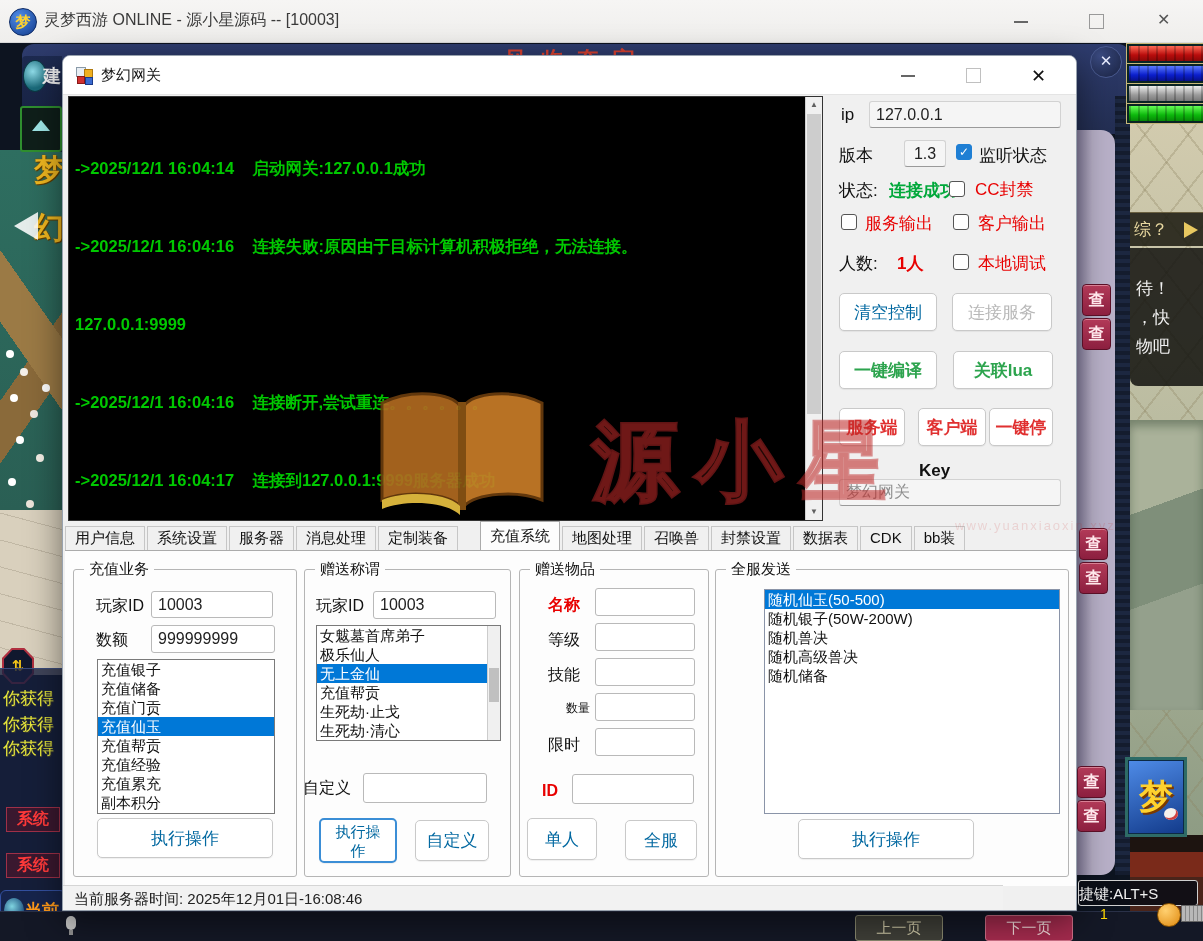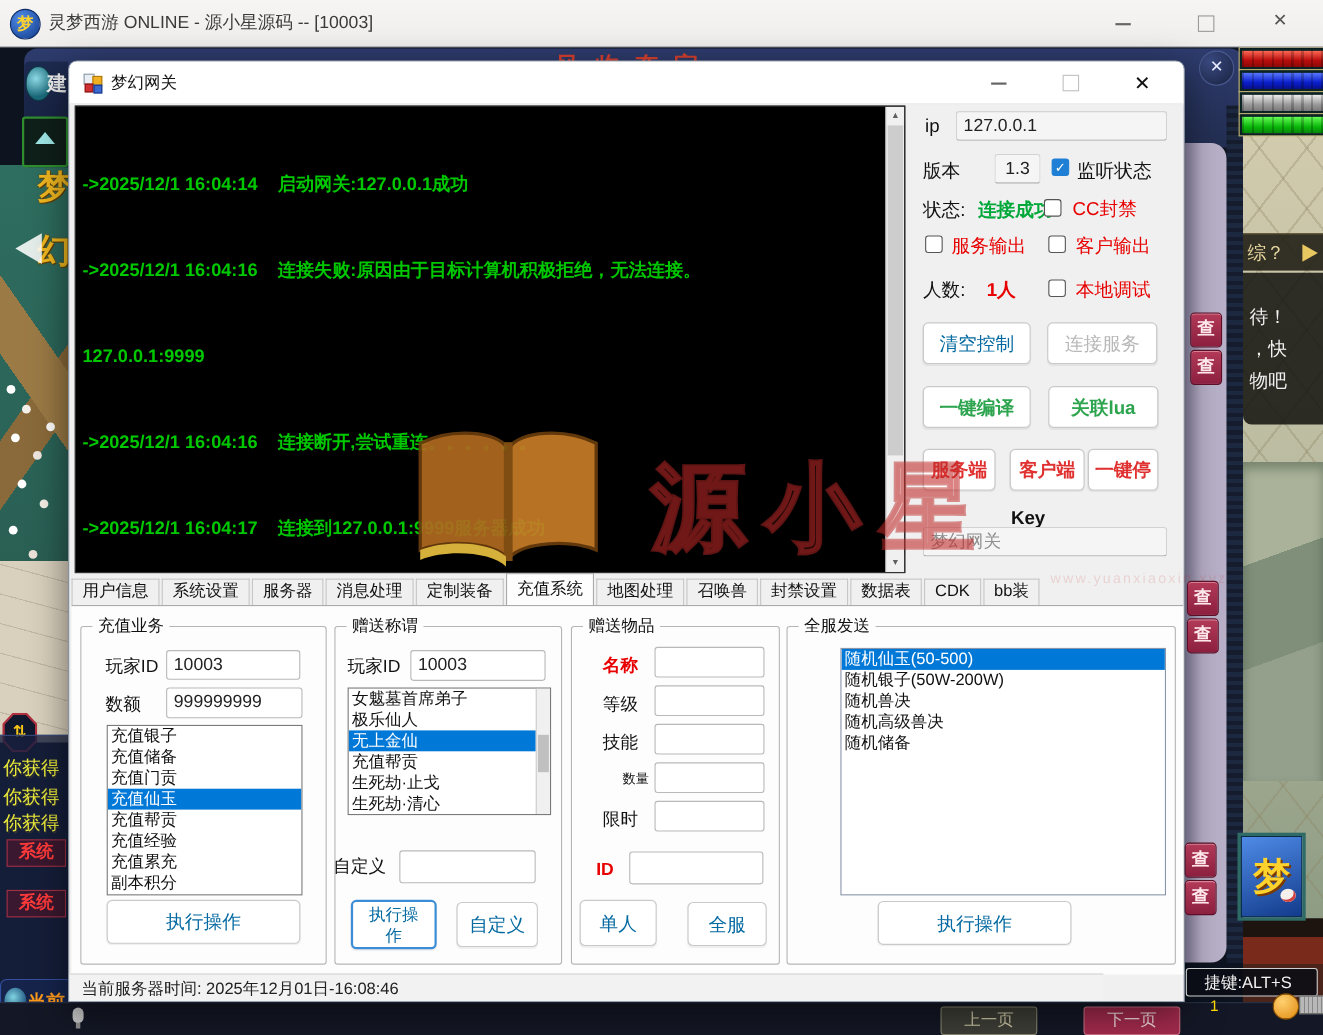--- a/index.html
+++ b/index.html
@@ -55,21 +55,21 @@
     border-right:9px solid transparent;border-bottom:11px solid #9fe8e8;}
   #hex-icon{left:2px;top:528px;width:32px;height:36px;
     clip-path:polygon(30% 0,70% 0,100% 28%,100% 72%,70% 100%,30% 100%,0 72%,0 28%);background:#b03040;}
   #hex-inner{left:2px;top:2px;width:28px;height:32px;
     clip-path:polygon(30% 0,70% 0,100% 28%,100% 72%,70% 100%,30% 100%,0 72%,0 28%);
     background:#10182e;color:#f5c518;font-size:15px;font-weight:bold;text-align:center;line-height:32px;}
   #chat-panel{left:0;top:548px;width:62px;height:243px;background:rgba(24,32,64,.8);
     border-top:1px solid #3a4a7a;}
   .chat-y{left:3px;color:#e8e83a;font-size:17px;font-weight:normal;white-space:nowrap;text-shadow:1px 1px 0 #333;}
   .sysbox{left:6px;width:52px;height:23px;background:rgba(90,20,40,.55);border:1px solid #a03048;
-    color:#ff3a3a;font-size:16px;font-weight:bold;text-align:center;line-height:22px;}
+    color:#ff3a3a;font-size:16px;font-weight:bold;text-align:center;line-height:22px;margin-top:44px;}
   #cur-btn{left:0;top:770px;width:64px;height:38px;background:#16244c;border:1px solid #3350a0;
     border-radius:6px;}
   #cur-swirl{left:3px;top:7px;width:20px;height:24px;border-radius:50%;
     background:radial-gradient(circle at 40% 35%,#7fd4e0,#1a4a7a 70%);}
   #cur-label{left:24px;top:8px;color:#ff9a1a;font-size:17px;font-weight:bold;}
   
   #scene-right{left:1130px;top:120px;width:73px;height:715px;overflow:hidden;z-index:2;background:
     repeating-linear-gradient(52deg,rgba(140,130,95,.3) 0 2px,transparent 2px 34px),
     repeating-linear-gradient(-52deg,rgba(140,130,95,.3) 0 2px,transparent 2px 34px),
     linear-gradient(#d2cbae,#b9bba0 45%,#8e9c84);}
@@ -93,21 +93,21 @@
     border-radius:0 0 0 8px;color:#f0f0f0;font-size:17px;line-height:29px;text-align:left;
     padding:26px 0 0 6px;box-sizing:border-box;z-index:3;}
   #meng-icon{left:1125px;top:757px;width:56px;height:74px;border:3px solid #2e6b66;
     background:linear-gradient(160deg,#4f8ce8,#123a8a);z-index:3;box-shadow:inset 0 0 0 1px #0c2a44;}
   #meng-icon span{display:block;text-align:center;margin-top:14px;color:#ffd22e;font-size:34px;
     font-weight:bold;text-shadow:2px 2px 0 #7a3a00;}
   #meng-dot{left:36px;top:48px;width:14px;height:12px;border-radius:50%;background:#f5f0ec;
     box-shadow:inset -2px -2px 0 #d04040;}
   #hotkey{left:1078px;top:880px;width:120px;height:26px;background:rgba(10,12,20,.88);
     border:1px solid #cfcfcf;border-radius:3px;color:#f2f2f2;font-size:15px;line-height:25px;
-    padding-left:16px;box-sizing:border-box;z-index:7;}
+    padding-left:0;box-sizing:border-box;z-index:7;}
   #badge1{left:1100px;top:906px;color:#ffd700;font-size:14px;z-index:7;}
   #smiley{left:1157px;top:903px;width:22px;height:22px;border-radius:50%;z-index:7;
     background:radial-gradient(circle at 35% 30%,#ffd070,#e08a10);border:1px solid #8a5200;}
   #keyboard{left:1181px;top:905px;width:21px;height:15px;background:
     repeating-linear-gradient(90deg,#b8b8b8 0 3px,#888 3px 4px),#aaa;border:1px solid #666;z-index:7;}
   
   #bottom-bar{left:0;top:911px;width:1203px;height:30px;background:#141826;
     border-top:1px solid #2a3148;z-index:3;}
   #mic{left:66px;top:4px;width:10px;height:14px;background:#c8c8c8;border-radius:5px;}
   #mic::after{content:"";position:absolute;left:3px;top:14px;width:4px;height:5px;background:#909090;}
@@ -149,21 +149,21 @@
     border:1px solid #c9c9c9;border-radius:5px;font-size:17px;color:#0369a1;box-sizing:border-box;
     box-shadow:0 1px 1px rgba(0,0,0,.06);text-align:center;}
   .wbtn.green{color:#2da44e;font-weight:bold;}
   .wbtn.redtxt{color:#e03030;font-weight:bold;}
   .wbtn.disabled{color:#b8b8b8;}
   .wbtn.focusblue{border:2px solid #3b8ed6;}
   
   #tabstrip{left:2px;top:466px;width:1011px;height:28px;display:flex;align-items:flex-end;}
   .tab{height:23px;line-height:22px;padding:0 9px;font-size:15px;background:#f0f0f0;
     border:1px solid #c6c6c6;border-bottom:none;margin-right:2px;color:#111;white-space:nowrap;}
-  .tab.active{height:28px;line-height:27px;background:#fdfdfd;z-index:2;border-color:#ababab;}
+  .tab.active{height:28px;line-height:27px;background:#fdfdfd;z-index:2;border-color:#ababab;margin-left:20px;}
   #tabpage{left:2px;top:494px;width:1011px;height:335px;background:#fdfdfd;border-top:1px solid #ababab;}
   .group{position:absolute;border:1px solid #b5b5b5;border-radius:3px;}
   .gtitle{position:absolute;top:-10px;left:10px;background:#fdfdfd;padding:0 5px;font-size:15px;color:#111;}
   .listbox{position:absolute;background:#fff;border:1px solid #7a7a7a;overflow:hidden;box-sizing:border-box;}
   .lb-item{height:19px;line-height:19px;padding:0 3px;font-size:15px;white-space:nowrap;color:#111;}
   .lb-item.sel{background:#0078d7;color:#fff;}
   .lb-scroll{position:absolute;right:0;top:0;width:12px;height:100%;background:#f0f0f0;border-left:1px solid #ccc;}
   .lb-thumb{position:absolute;left:1px;top:42px;width:10px;height:34px;background:#c0c0c0;}
   
   #statusbar{left:0px;top:829px;width:940px;height:26px;background:#f2f2f2;border-top:1px solid #d5d5d5;}

